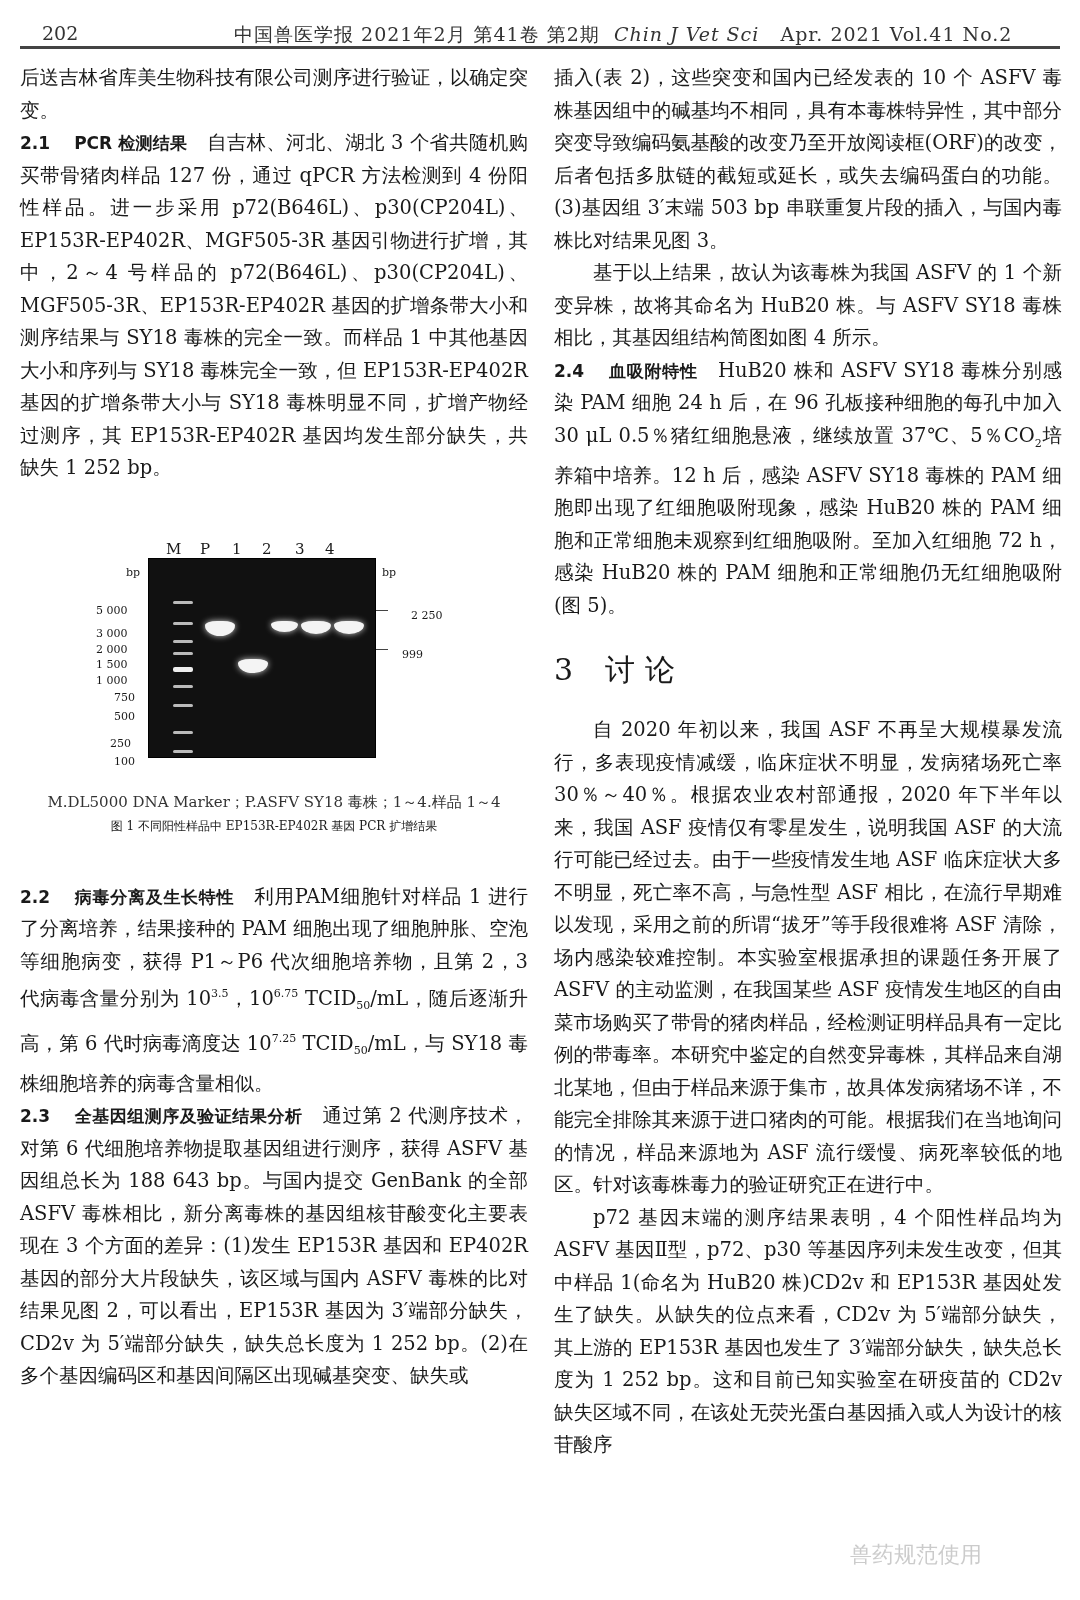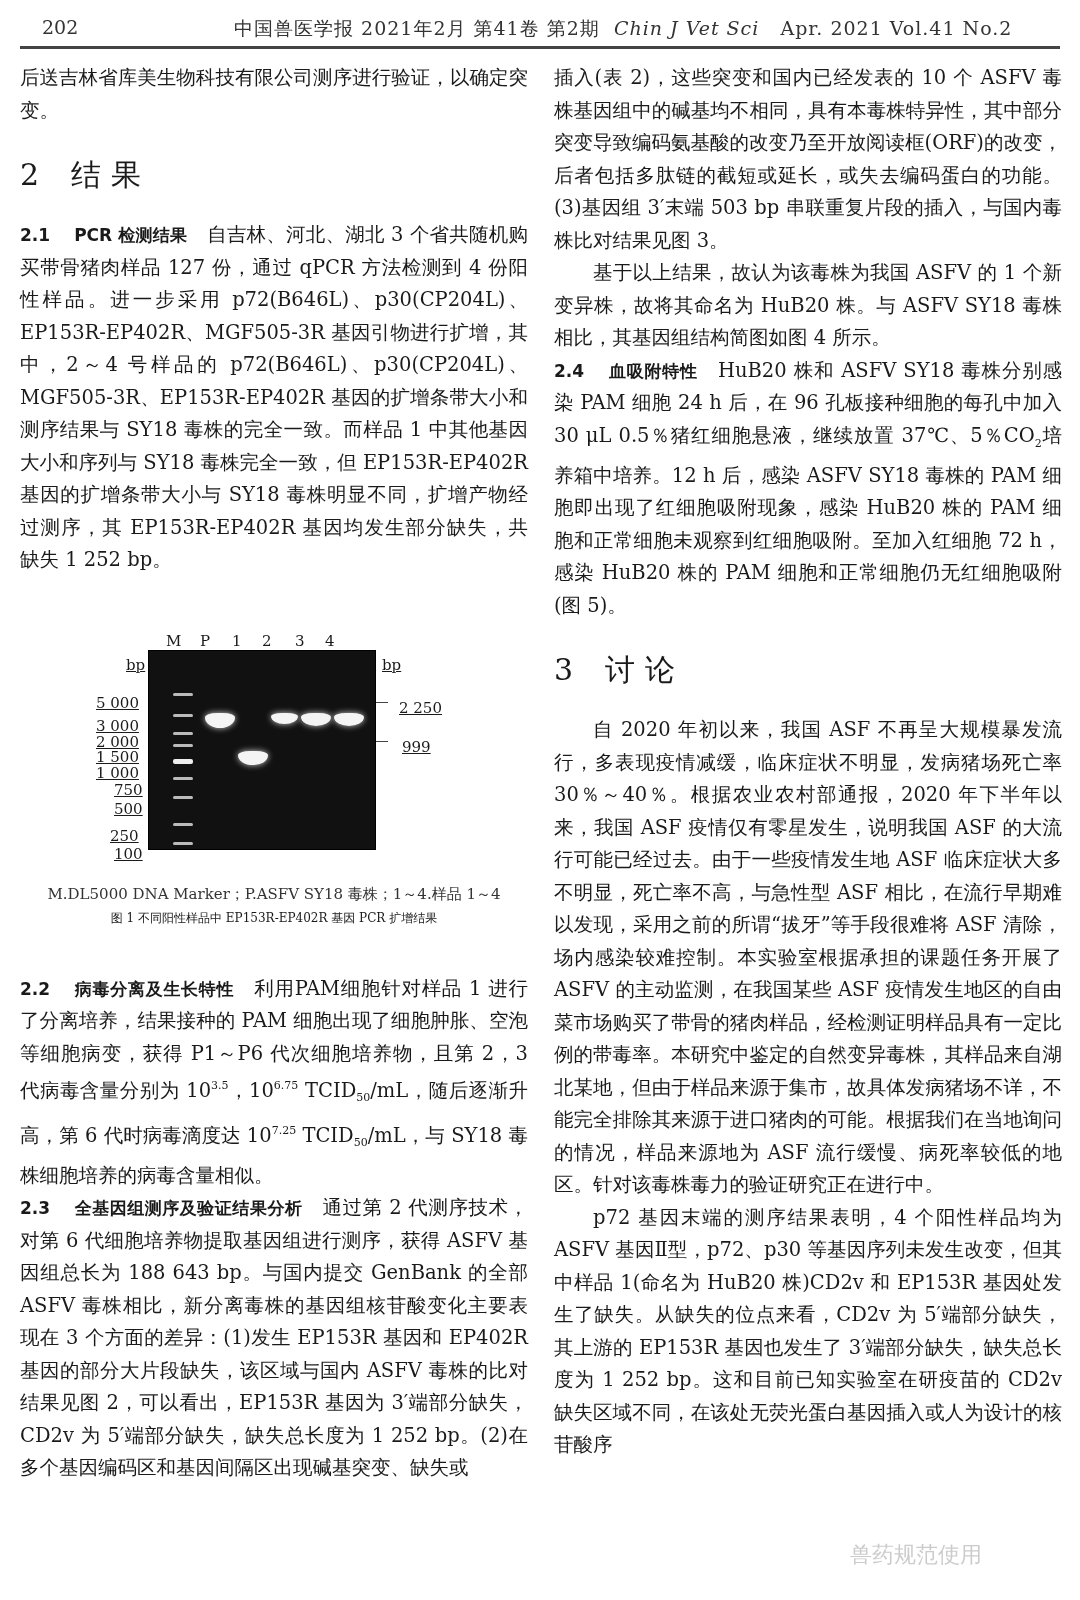--- a/index.html
+++ b/index.html
@@ -2,21 +2,21 @@
 <html><head>
 <meta charset="utf-8">
 <style>
   html, body { margin: 0; padding: 0; background: #ffffff; }
   body {
     width: 1080px; height: 1600px; position: relative; overflow: hidden;
     font-family: "DejaVu Serif", "Liberation Serif", serif;
     color: #1a1a1a;
   }
   .header {
-    position: absolute; left: 20px; right: 20px; top: 10px; height: 36px;
+    position: absolute; left: 20px; right: 20px; top: 16px; height: 36px;
     font-size: 19px; color: #333; text-align: center;
   }
   .header .pagenum { position: absolute; left: 22px; top: 6px; }
   .header .journal { position: absolute; left: 214px; top: 6px; letter-spacing: 1px; }
   .header .journal .it { font-style: italic; }
   .header-rule { position: absolute; left: 20px; right: 20px; top: 46px; height: 3px; background: #444; }
 
   .col { position: absolute; top: 62px; width: 508px; font-size: 19.5px; line-height: 32.5px; text-align: justify; }
   .col.left { left: 20px; }
   .col.right { left: 554px; }
@@ -27,21 +27,21 @@
   .sub { font-weight: bold; font-family: "DejaVu Sans", "Liberation Sans", sans-serif; font-size: 17px; margin-right: 20px; }
   .sub .sn { margin-right: 24px; }
   sup, sub { font-size: 11px; }
 
   .figure { position: relative; width: 508px; height: 360px; margin: 30px 0 6px 0; }
   .gel {
     position: absolute; left: 128px; top: 43px; width: 226px; height: 198px;
     background: #111; border: 1px solid #000;
   }
   .lane-label { position: absolute; top: 18px; font-size: 15px; }
-  .bp-left, .bp-right { position: absolute; font-size: 15px; text-decoration: underline; }
+  .bp-left, .bp-right { position: absolute; font-size: 11px; }
   .band { position: absolute; background: #f4f4f4; border-radius: 40% 40% 50% 50% / 30% 30% 70% 70%; box-shadow: 0 0 6px #ccc; }
   .ladder { position: absolute; height: 3px; width: 20px; background: #bbb; border-radius: 2px; }
   .tick { position: absolute; height: 1px; width: 12px; background: #444; }
   .fig-note { font-size: 15px; text-align: center; line-height: 22px; color: #333; }
   .fig-cap { font-size: 12px; text-align: center; line-height: 26px; margin-bottom: 30px; }
   .watermark {
     position: absolute; left: 850px; top: 1540px; font-size: 22px; color: #aaa; opacity: 0.6;
     font-family: "DejaVu Sans", sans-serif;
   }
 </style>
@@ -54,23 +54,20 @@
     <span>中国兽医学报  2021年2月  第41卷  第2期</span>
     &nbsp;<span class="it">Chin J Vet Sci</span>
     &nbsp;&nbsp;<span>Apr.  2021  Vol.41  No.2</span>
   </span>
 </div>
 <div class="header-rule"></div>
 
 <div class="col left">
   <p>后送吉林省库美生物科技有限公司测序进行验证，以确定突变。</p>
 
-  <div class="h1">
-    <span class="num">2</span><span>结果</span>
-  </div>
 
   <p>
     <span class="sub"><span class="sn">2.1</span><span>PCR 检测结果</span></span><span>自吉林、河北、湖北 3 个省共随机购买带骨猪肉样品 127 份，通过 qPCR 方法检测到 4 份阳性样品。进一步采用 p72(B646L)、p30(CP204L)、EP153R-EP402R、MGF505-3R 基因引物进行扩增，其中，2～4 号样品的 p72(B646L)、p30(CP204L)、MGF505-3R、EP153R-EP402R 基因的扩增条带大小和测序结果与 SY18 毒株的完全一致。而样品 1 中其他基因大小和序列与 SY18 毒株完全一致，但 EP153R-EP402R 基因的扩增条带大小与 SY18 毒株明显不同，扩增产物经过测序，其 EP153R-EP402R 基因均发生部分缺失，共缺失 1 252 bp。</span>
   </p>
 
   <div class="figure">
     <span class="lane-label" style="left:146px">M</span>
     <span class="lane-label" style="left:180px">P</span>
     <span class="lane-label" style="left:212px">1</span>
     <span class="lane-label" style="left:242px">2</span>
@@ -101,21 +98,21 @@
       <div class="ladder" style="left:24px;top:172px"></div>
       <div class="ladder" style="left:24px;top:191px"></div>
       <div class="band" style="left:56px;top:62px;width:30px;height:15px"></div>
       <div class="band" style="left:89px;top:100px;width:30px;height:14px"></div>
       <div class="band" style="left:122px;top:62px;width:27px;height:11px"></div>
       <div class="band" style="left:152px;top:62px;width:30px;height:13px"></div>
       <div class="band" style="left:185px;top:62px;width:30px;height:13px"></div>
     </div>
 
     <div class="tick" style="left:356px;top:95px"></div>
-    <span class="bp-right" style="left:379px;top:85px">2 250</span>
+    <span class="bp-right" style="left:391px;top:85px">2 250</span>
     <div class="tick" style="left:356px;top:134px"></div>
     <span class="bp-right" style="left:382px;top:124px">999</span>
 
     <div style="position:absolute;left:0;right:0;top:276px">
       <div class="fig-note">M.DL5000 DNA Marker；P.ASFV SY18 毒株；1～4.样品 1～4</div>
       <div class="fig-cap">图 1   不同阳性样品中 EP153R-EP402R 基因 PCR 扩增结果</div>
     </div>
   </div>
 
   <p>

